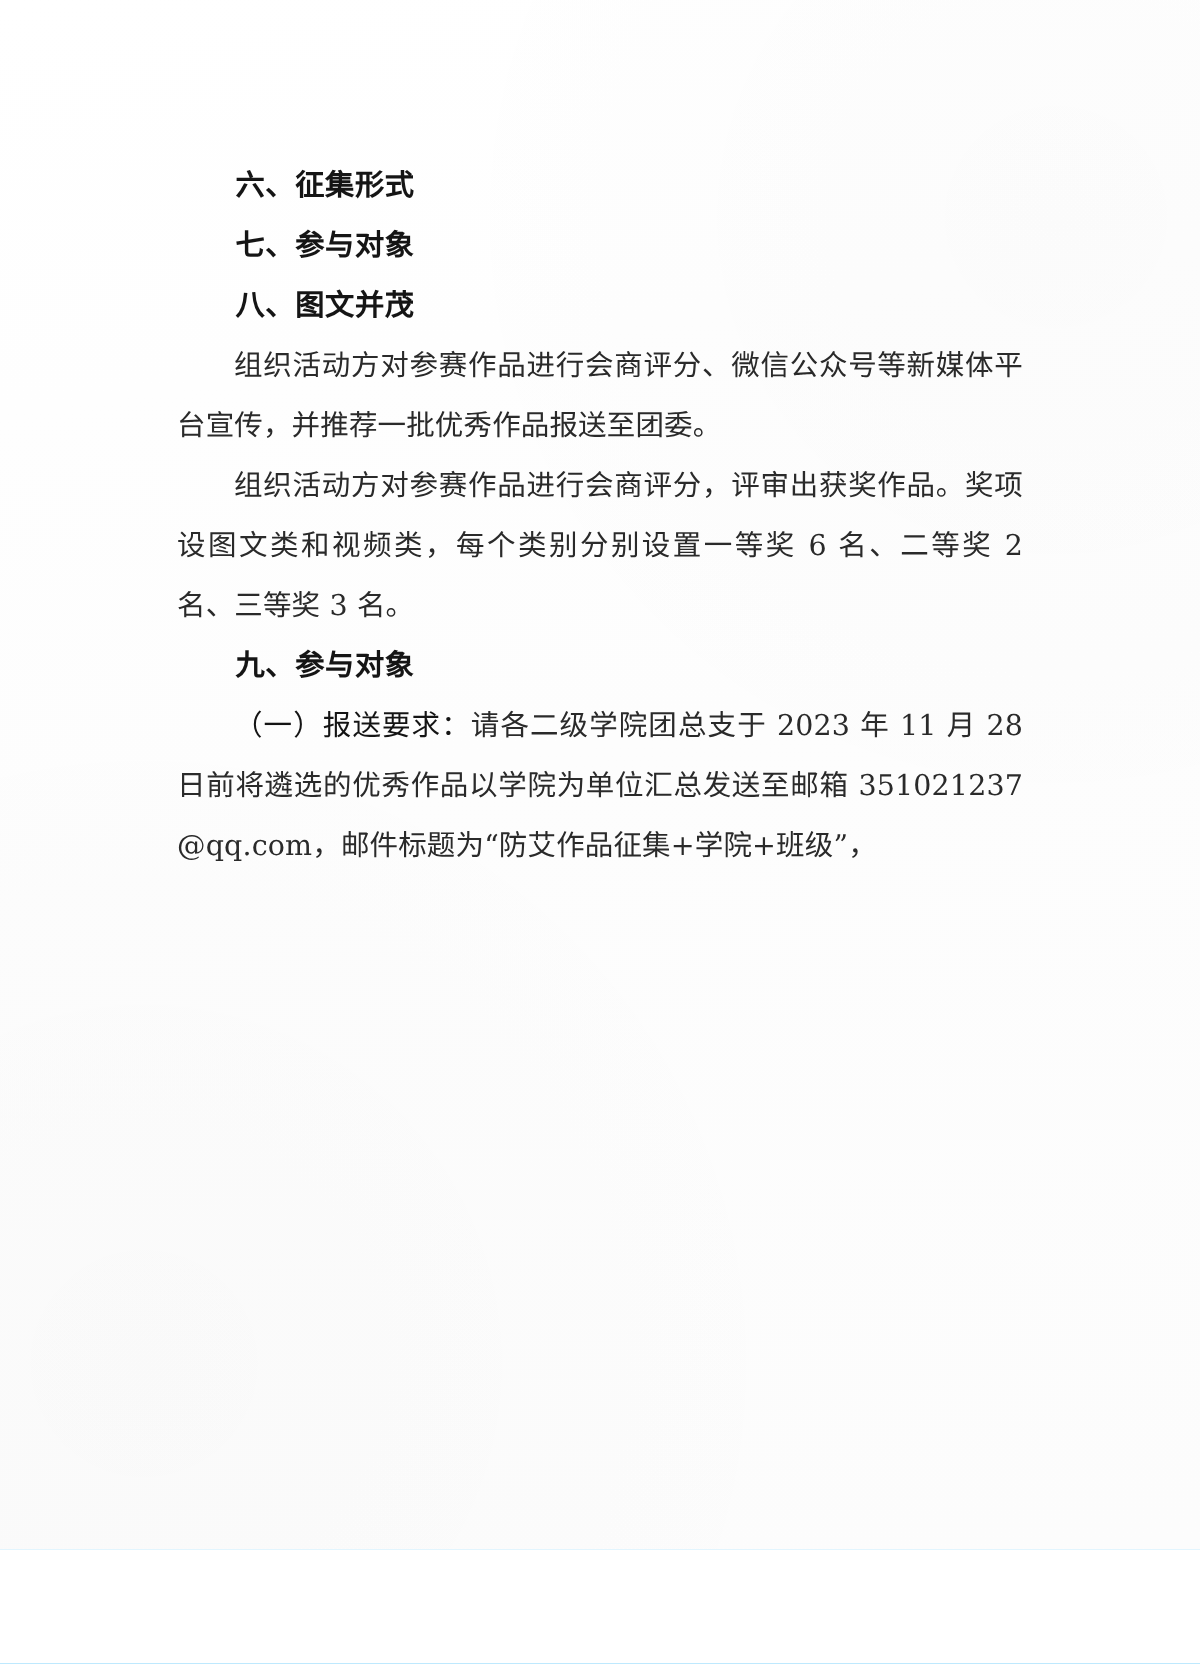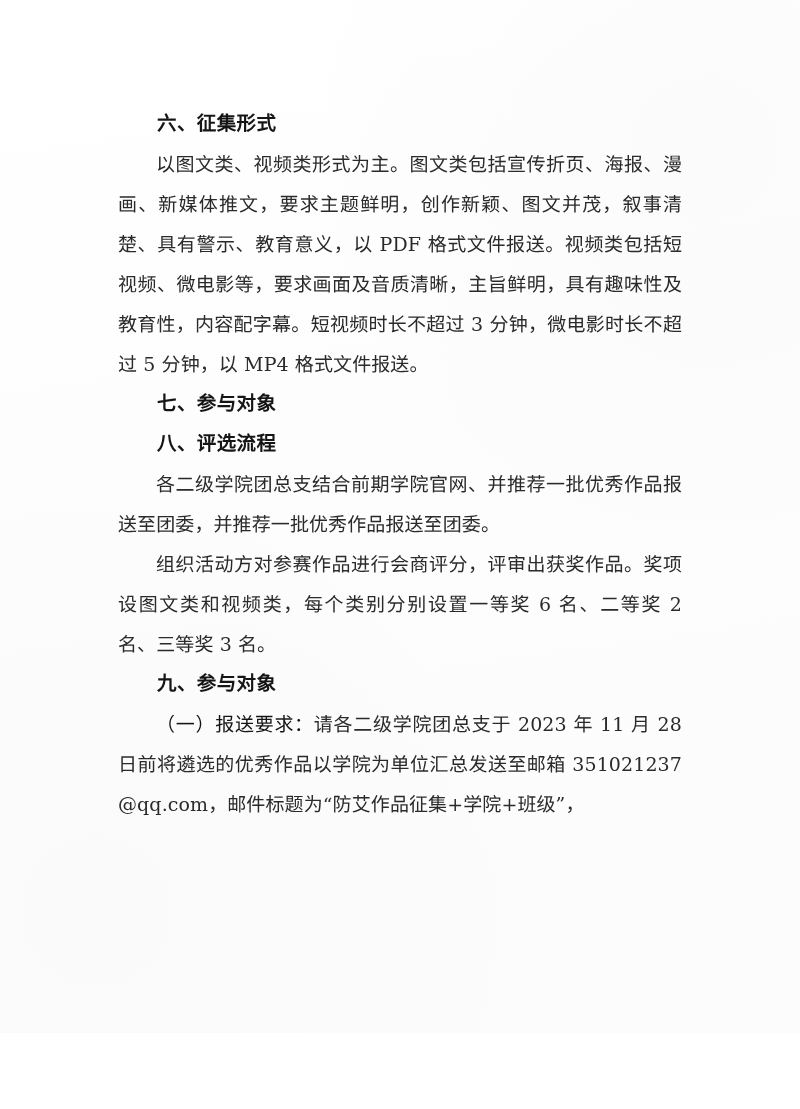--- a/index.html
+++ b/index.html
@@ -82,27 +82,26 @@
     color: #141414;
   }
 </style>
 </head>
 <body>
 
 <div class="page">
   <div class="doc-body">
 
     <div class="sec-heading">六、征集形式</div>
-    <div class="body-para">以图文类、视频类形式为主。图文类包括宣传折页、海报、漫画、新媒体推文，要求主题鲜明，创作新颖、图文并茂，叙事清楚、具有警示、教育意义，以 PDF 格式文件报送。视频类包括短视频、微电影等，要求画面及音质清晰，主旨鲜明，具有趣味性及教育性，内容配字幕。短视频时长不超过 3 分钟，微电影时长不超过 5 分钟，以 MP4 格式文件报送。</div>
 
     <div class="sec-heading">七、参与对象</div>
 
-    <div class="sec-heading">八、评选流程</div>
+    <div class="sec-heading">八、图文并茂</div>
 
-    <div class="body-para">各二级学院团总支结合前期学院官网、并推荐一批优秀作品报送至团委，并推荐一批优秀作品报送至团委。</div>
+    <div class="body-para">组织活动方对参赛作品进行会商评分、微信公众号等新媒体平台宣传，并推荐一批优秀作品报送至团委。</div>
 
     <div class="body-para">组织活动方对参赛作品进行会商评分，评审出获奖作品。奖项设图文类和视频类，每个类别分别设置一等奖 6 名、二等奖 2 名、三等奖 3 名。</div>
 
     <div class="sec-heading">九、参与对象</div>
 
     <div class="body-para">
       <span class="lead-bold">（一）报送要求：</span><span>请各二级学院团总支于 2023 年 11 月 28 日前将遴选的优秀作品以学院为单位汇总发送至邮箱 351021237@qq.com，邮件标题为“防艾作品征集+学院+班级”，</span>
     </div>
 
   </div>

